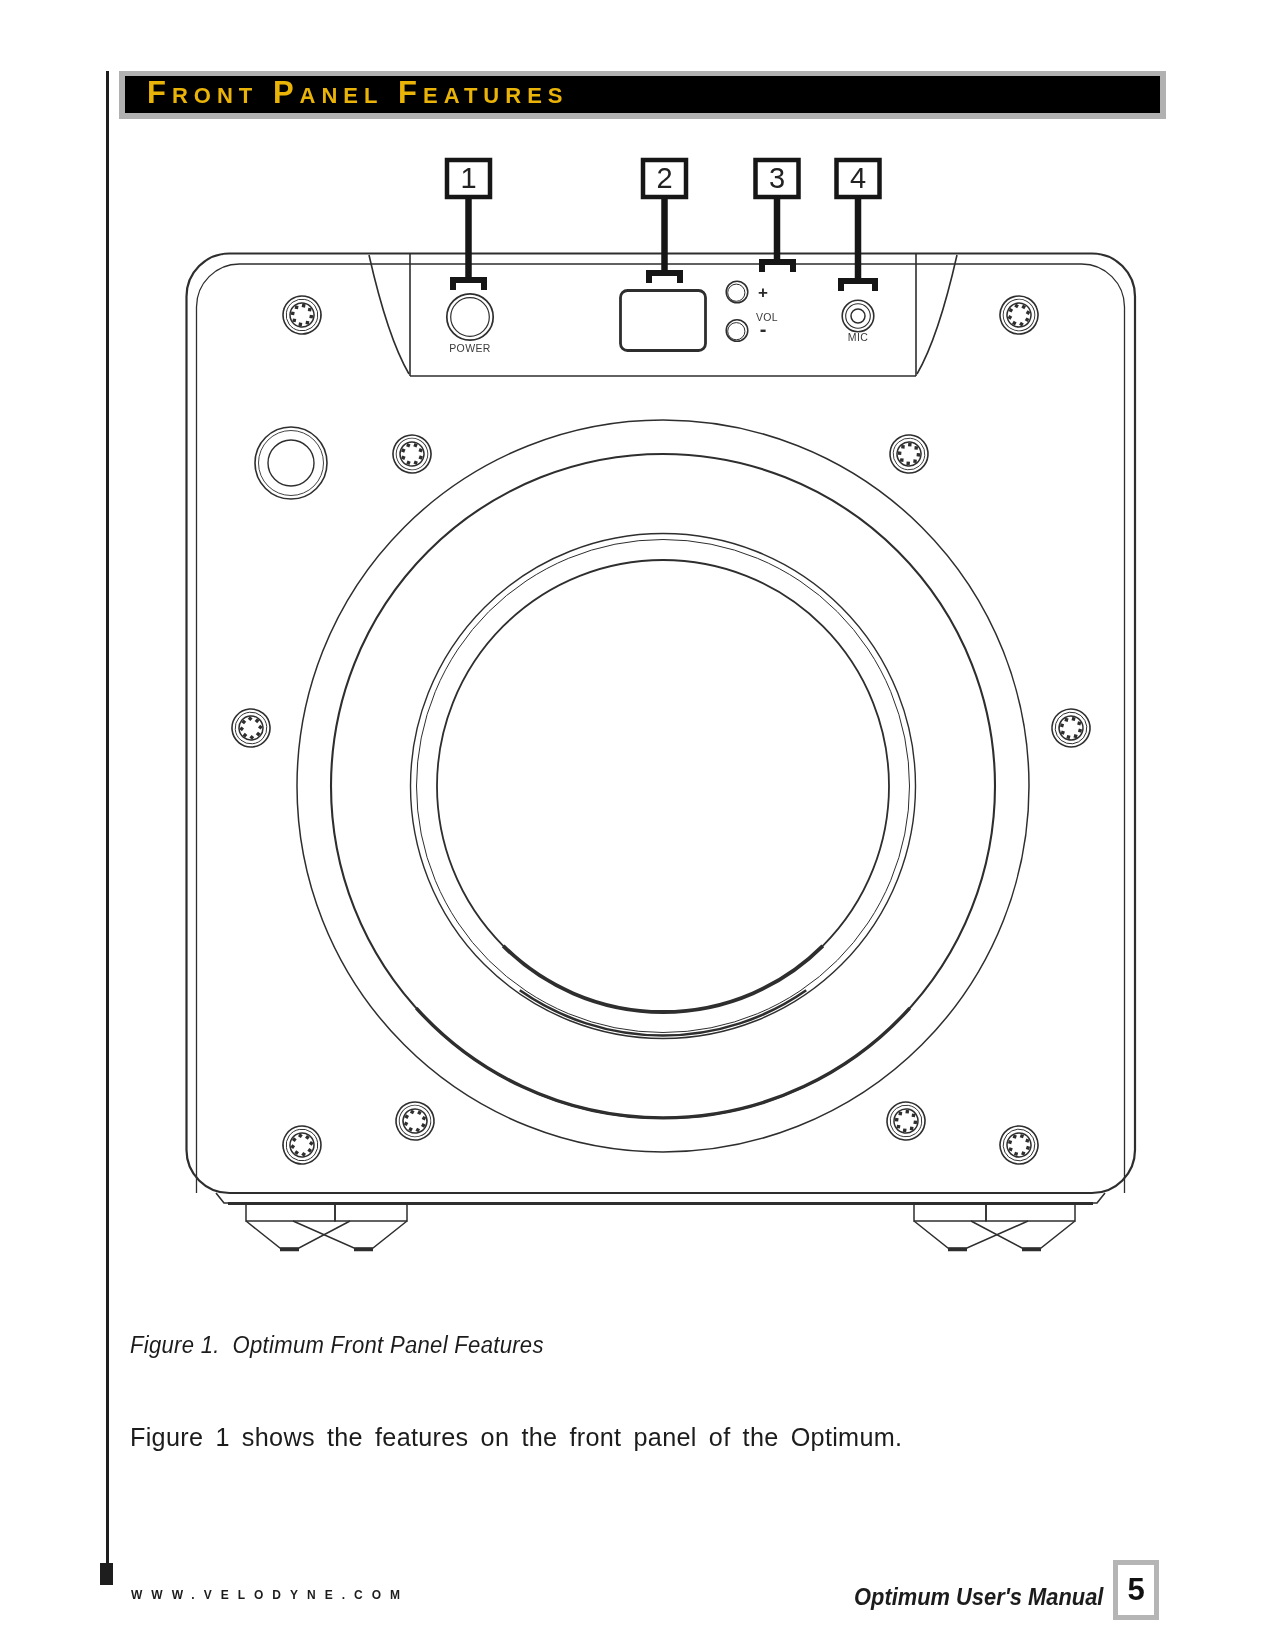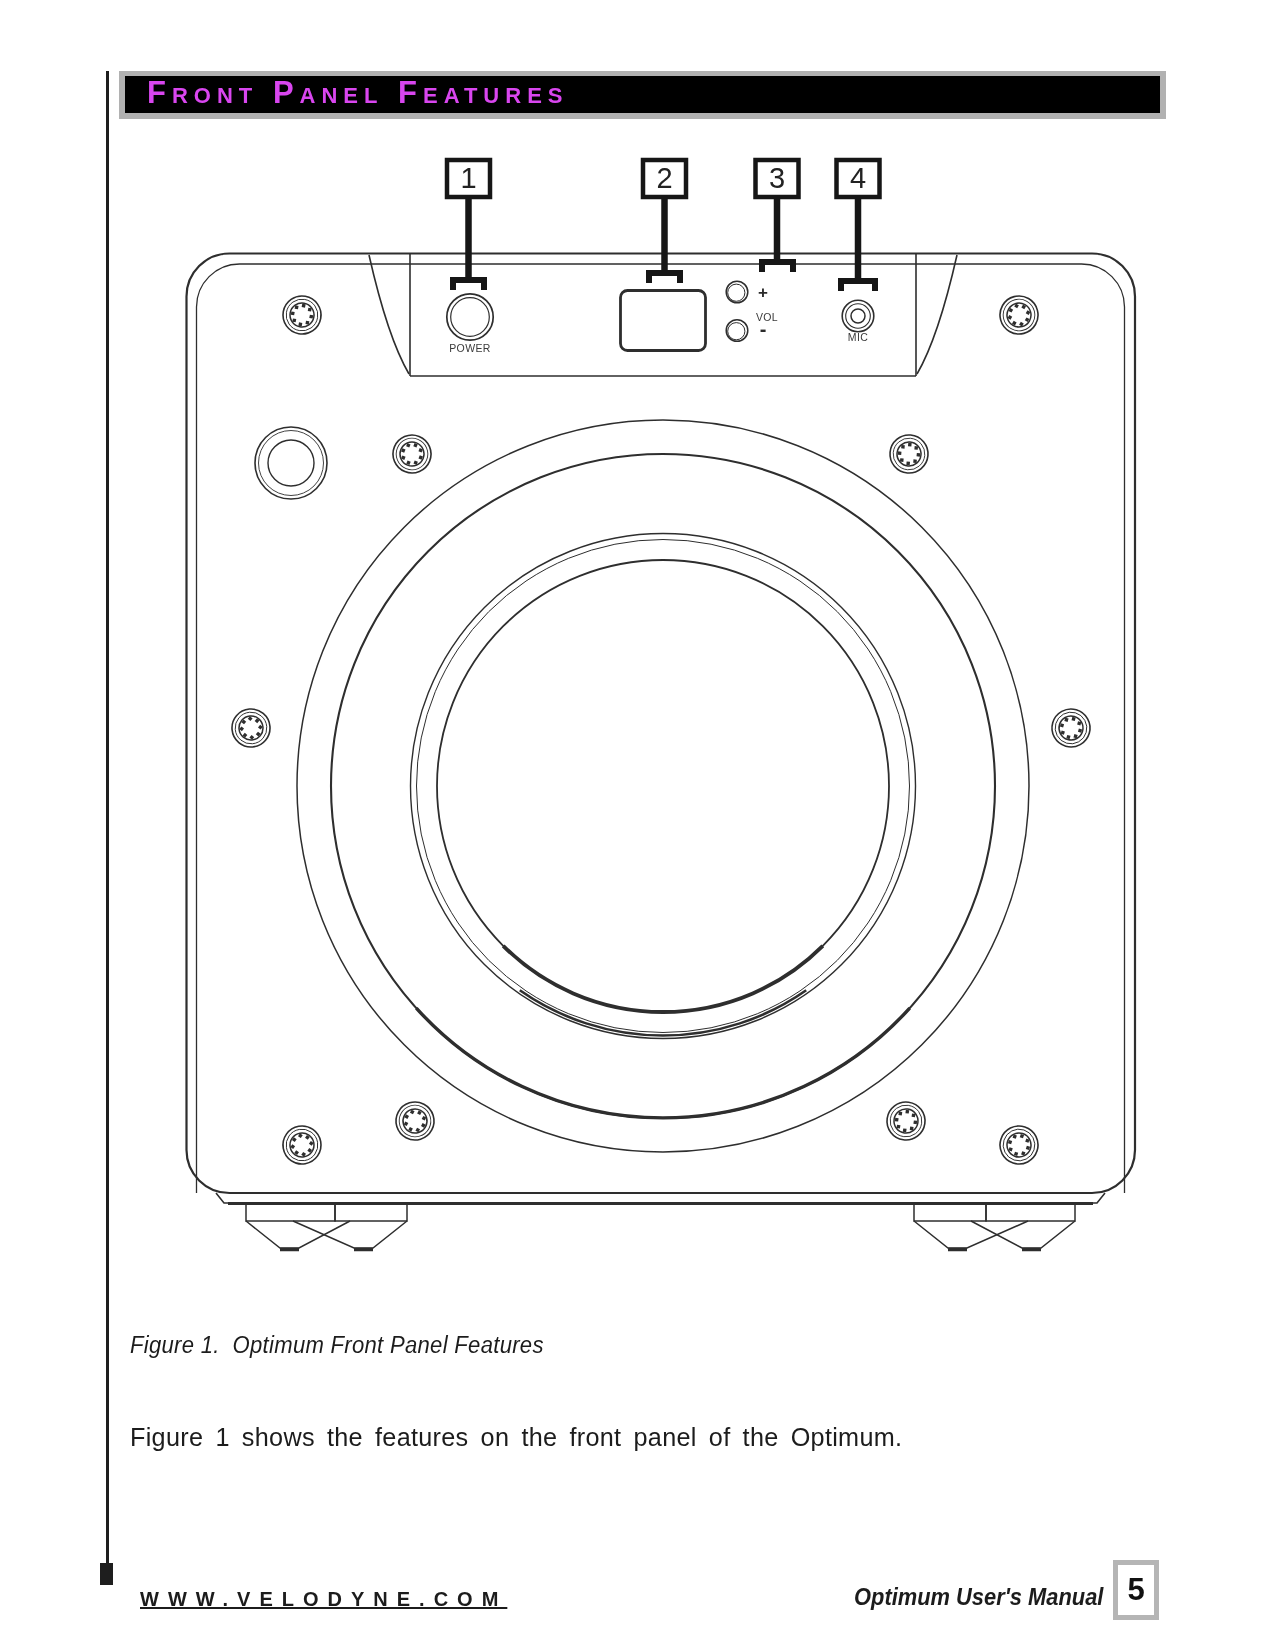--- a/index.html
+++ b/index.html
@@ -7,35 +7,35 @@
         font-family:"Liberation Sans",sans-serif;color:#1c1c1c;}
 
   
   .left-rule{position:absolute;left:106px;top:71px;width:3px;height:1494px;background:#1e1e1e;}
   .left-rule-cap{position:absolute;left:100px;top:1563px;width:13px;height:22px;background:#1e1e1e;}
 
   
   .header-band{position:absolute;left:119px;top:71px;width:1047px;height:48px;background:#b1b1b1;}
   .header-bar{position:absolute;left:6px;top:5px;right:6px;bottom:6px;background:#000;
               display:flex;align-items:center;}
-  .header-title{color:#d946ef;font-weight:bold;font-variant:small-caps;font-size:31px;
+  .header-title{color:#eab308;font-weight:bold;font-variant:small-caps;font-size:31px;
                 letter-spacing:6px;padding-left:22px;padding-bottom:3px;white-space:nowrap;}
 
   
   .fig{position:absolute;left:0;top:0;}
 
   
   .caption{position:absolute;left:130px;top:1332px;font-size:23px;font-style:italic;
            letter-spacing:.3px;transform:scaleX(.96);transform-origin:left top;white-space:nowrap;}
   .body-text{position:absolute;left:130px;top:1422px;font-size:26px;letter-spacing:.3px;
              word-spacing:5px;transform:scaleX(.97);transform-origin:left top;white-space:nowrap;}
 
   
-  .footer-left{position:absolute;left:140px;top:1588px;font-size:20px;font-weight:bold;
-               letter-spacing:9px;white-space:nowrap;text-decoration:underline;}
+  .footer-left{position:absolute;left:131px;top:1588px;font-size:12px;font-weight:bold;
+               letter-spacing:9px;white-space:nowrap;}
   .footer-right{position:absolute;right:172px;top:1584px;font-size:23px;font-weight:bold;
                 font-style:italic;white-space:nowrap;transform:scaleX(.95);transform-origin:right top;}
   .page-box{position:absolute;left:1113px;top:1560px;width:46px;height:60px;background:#fff;
             border:5px solid #b5b5b5;box-sizing:border-box;display:flex;align-items:center;
             justify-content:center;font-size:31px;font-weight:bold;color:#111;}
 
   svg text{font-family:"Liberation Sans",sans-serif;fill:#3a3a3a;}
   .callout-num{font-size:29px;fill:#222;}
   .panel-label{font-size:10.5px;letter-spacing:.4px;}
   .sign{font-size:17px;font-weight:bold;fill:#2b2b2b;}

